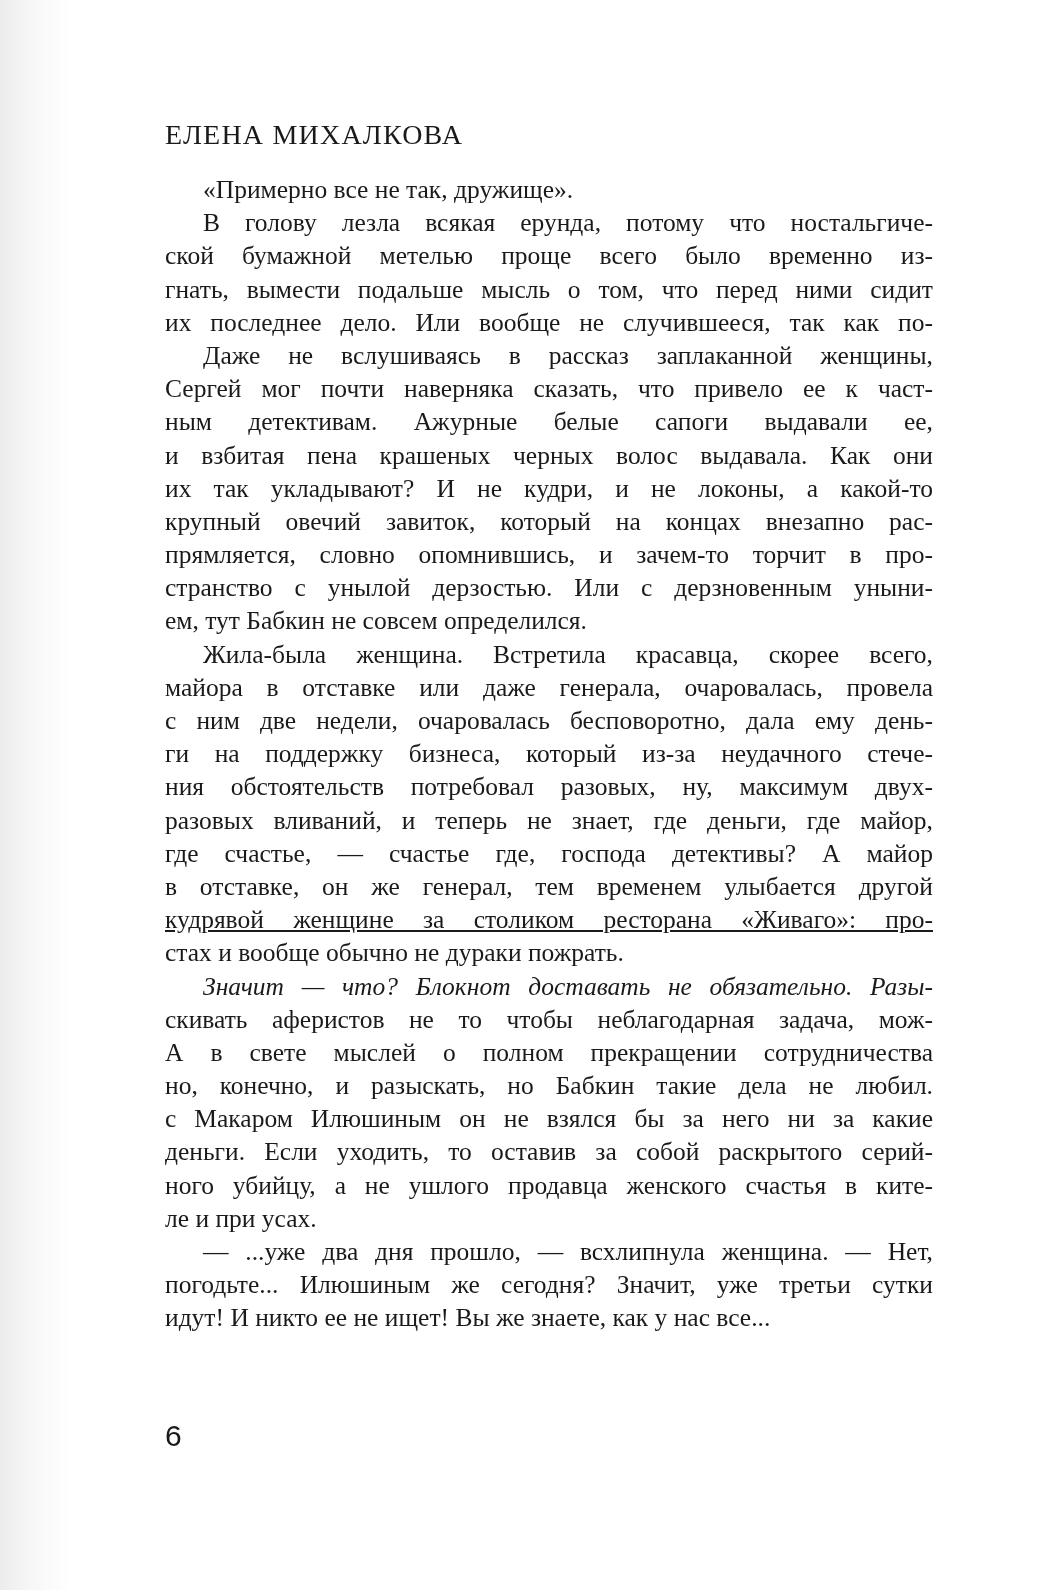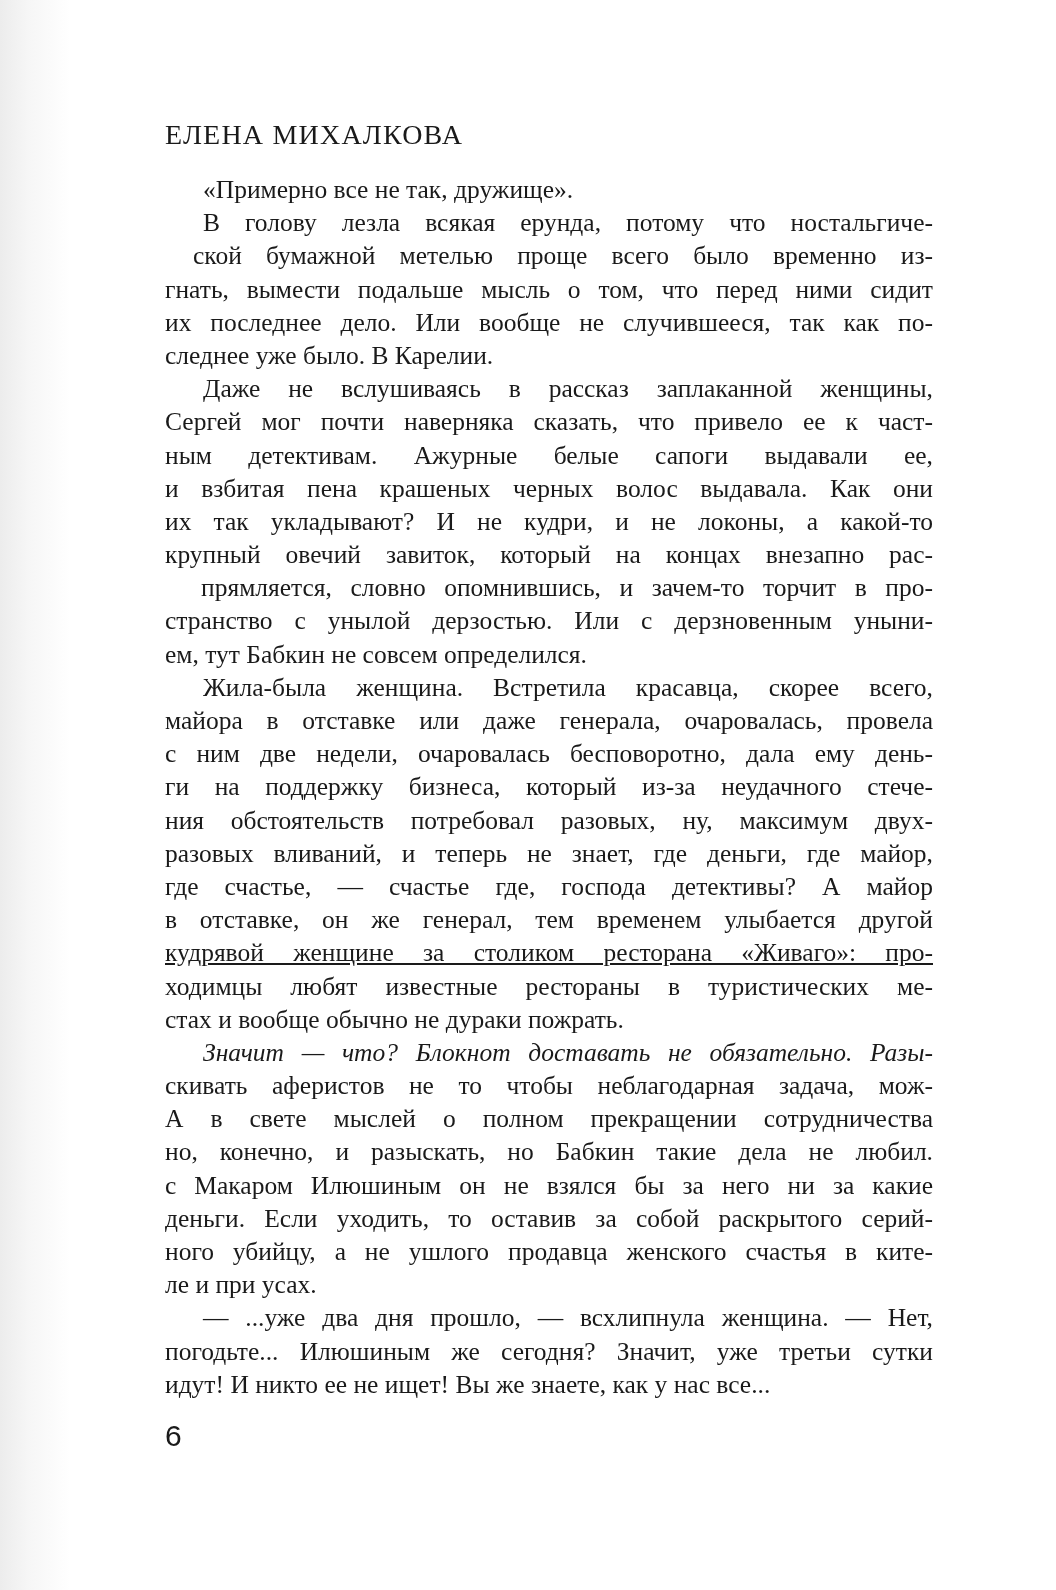--- a/index.html
+++ b/index.html
@@ -80,49 +80,47 @@
   <div class="running-header">ЕЛЕНА МИХАЛКОВА</div>
 
   <div class="body-text">
 
     <div>
       <span class="line indent last" style="display: block;">«Примерно все не так, дружище».</span>
     </div>
 
     <div>
       <span class="line indent" style="display: block;"><span style="white-space: nowrap;">В голову лезла всякая ерунда, потому что ностальгиче-</span></span>
-      <span class="line" style="display: block; margin-left: 28px;"><span style="white-space: nowrap;">ской бумажной метелью проще всего было временно из-</span></span>
+      <span class="line" style="display: block;"><span style="white-space: nowrap;">ской бумажной метелью проще всего было временно из-</span></span>
       <span class="line" style="display: block;"><span style="white-space: nowrap;">гнать, вымести подальше мысль о том, что перед ними сидит</span></span>
       <span class="line" style="display: block;"><span style="white-space: nowrap;">их последнее дело. Или вообще не случившееся, так как по-</span></span>
-      <span class="line last" style="display: block;">следнее уже было. В Карелии.</span>
     </div>
 
     <div>
       <span class="line indent" style="display: block;"><span style="white-space: nowrap;">Даже не вслушиваясь в рассказ заплаканной женщины,</span></span>
       <span class="line" style="display: block;"><span style="white-space: nowrap;">Сергей мог почти наверняка сказать, что привело ее к част-</span></span>
       <span class="line" style="display: block;"><span style="white-space: nowrap;">ным детективам. Ажурные белые сапоги выдавали ее,</span></span>
       <span class="line" style="display: block;"><span style="white-space: nowrap;">и взбитая пена крашеных черных волос выдавала. Как они</span></span>
       <span class="line" style="display: block;"><span style="white-space: nowrap; margin-top: 36px;">их так укладывают? И не кудри, и не локоны, а какой-то</span></span>
       <span class="line" style="display: block;"><span style="white-space: nowrap;">крупный овечий завиток, который на концах внезапно рас-</span></span>
-      <span class="line" style="display: block;"><span style="white-space: nowrap; margin-left: 36px;">прямляется, словно опомнившись, и зачем-то торчит в про-</span></span>
+      <span class="line" style="display: block;"><span style="white-space: nowrap;">прямляется, словно опомнившись, и зачем-то торчит в про-</span></span>
       <span class="line" style="display: block;"><span style="white-space: nowrap;">странство с унылой дерзостью. Или с дерзновенным уныни-</span></span>
       <span class="line last" style="display: block;">ем, тут Бабкин не совсем определился.</span>
     </div>
 
     <div>
       <span class="line indent" style="display: block;"><span style="white-space: nowrap;">Жила-была женщина. Встретила красавца, скорее всего,</span></span>
       <span class="line" style="display: block;"><span style="white-space: nowrap;">майора в отставке или даже генерала, очаровалась, провела</span></span>
       <span class="line" style="display: block;"><span style="white-space: nowrap;">с ним две недели, очаровалась бесповоротно, дала ему день-</span></span>
       <span class="line" style="display: block;"><span style="white-space: nowrap;">ги на поддержку бизнеса, который из-за неудачного стече-</span></span>
       <span class="line" style="display: block;"><span style="white-space: nowrap;">ния обстоятельств потребовал разовых, ну, максимум двух-</span></span>
       <span class="line" style="display: block;"><span style="white-space: nowrap;">разовых вливаний, и теперь не знает, где деньги, где майор,</span></span>
       <span class="line" style="display: block;"><span style="white-space: nowrap;">где счастье, — счастье где, господа детективы? А майор</span></span>
       <span class="line" style="display: block;"><span style="white-space: nowrap;">в отставке, он же генерал, тем временем улыбается другой</span></span>
       <span class="line" style="display: block;"><span style="white-space: nowrap; text-decoration: underline;">кудрявой женщине за столиком ресторана «Живаго»: про-</span></span>
-      <span class="line" style="display: block;"><span style="white-space: nowrap;">ходимцы любят известные рестораны в туристических ме-</span></span>
       <span class="line last" style="display: block;">стах и вообще обычно не дураки пожрать.</span>
     </div>
 
     <div>
       <span class="line indent" style="display: block;"><span style="white-space: nowrap; font-style: italic;">Значит — что? Блокнот доставать не обязательно. Разы-</span></span>
       <span class="line" style="display: block;"><span style="white-space: nowrap;">скивать аферистов не то чтобы неблагодарная задача, мож-</span></span>
       <span class="line" style="display: block;"><span style="white-space: nowrap;">А в свете мыслей о полном прекращении сотрудничества</span></span>
       <span class="line" style="display: block;"><span style="white-space: nowrap;">но, конечно, и разыскать, но Бабкин такие дела не любил.</span></span>
       <span class="line" style="display: block;"><span style="white-space: nowrap;">с Макаром Илюшиным он не взялся бы за него ни за какие</span></span>
       <span class="line" style="display: block;"><span style="white-space: nowrap;">деньги. Если уходить, то оставив за собой раскрытого серий-</span></span>

